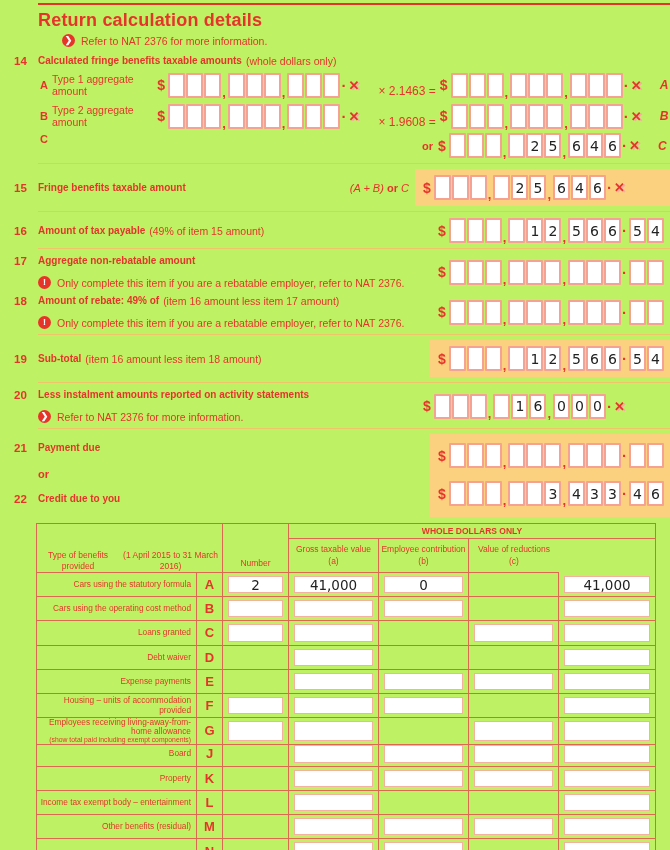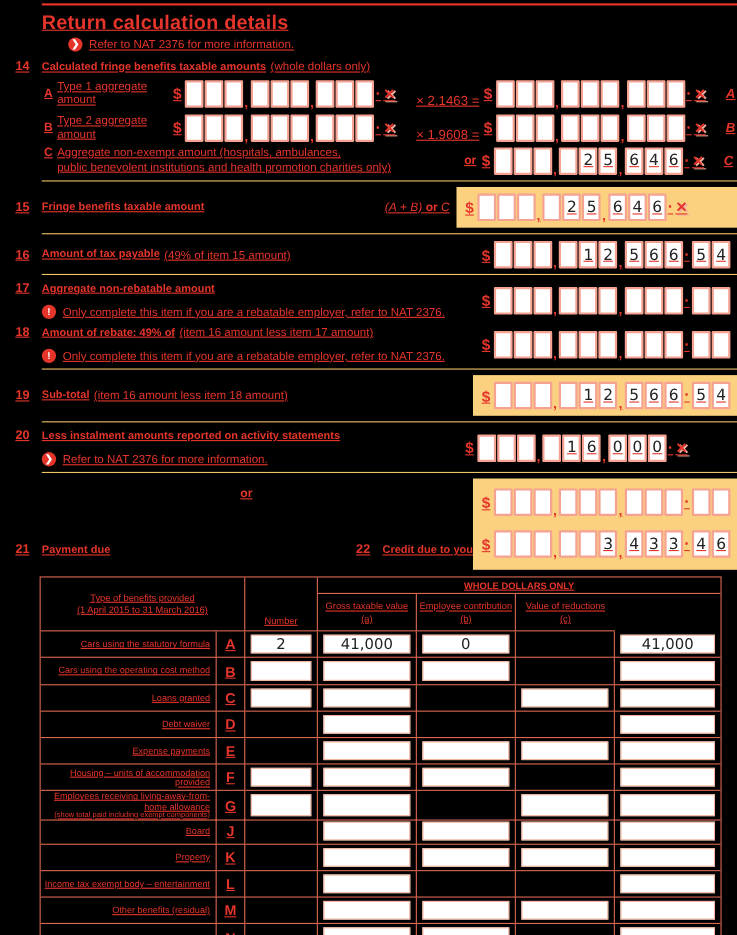--- a/index.html
+++ b/index.html
@@ -1,27 +1,26 @@
 <!DOCTYPE html>
 <html><head>
 <meta charset="utf-8">
 <style>
   html,body{margin:0;padding:0;}
   .page{
-    width:670px;height:850px;background:#000000;position:relative;overflow:hidden;
+    width:670px;height:850px;background:#bef264;position:relative;overflow:hidden;
     font-family:"Liberation Sans",sans-serif;color:#e5352b;box-sizing:border-box;
     padding:0 0 0 14px;
-    text-decoration:underline;
   }
   .top-rule{position:absolute;top:3px;left:38px;right:0;height:2px;background:#e5352b;}
   .page-title{font-size:18px;font-weight:bold;margin:10px 0 3px 24px;letter-spacing:.2px;}
   .note-row{display:flex;align-items:center;gap:6px;margin-left:48px;font-size:10.5px;}
   .circle-icon{width:13px;height:13px;min-width:13px;border-radius:50%;background:#e5352b;color:#fff;
     font-size:9px;font-weight:bold;display:flex;align-items:center;justify-content:center;line-height:1;}
-  .item-head{display:flex;align-items:flex-end;}
+  .item-head{display:flex;align-items:flex-start;}
   .item-num{width:24px;min-width:24px;font-weight:bold;font-size:11.5px;}
   .item-title{font-weight:bold;font-size:10px;}
   .item-suffix{font-size:10.5px;margin-left:4px;}
   .divider{height:1px;background:#f0c469;margin:5px 0 5px 24px;}
 
   
   .amount{display:inline-flex;align-items:center;}
   .cur{font-weight:bold;font-size:14px;margin-right:2px;color:#e5352b;}
   .digit-box{width:13px;height:21px;background:#fff;border:2px solid #f5a292;border-radius:1px;
     margin-left:1px;display:flex;align-items:center;justify-content:center;
@@ -43,29 +42,29 @@
 
   .hl{background:#fbd180;display:flex;align-items:center;padding:6px 6px 6px 8px;}
   .row15{display:flex;align-items:center;margin-top:2px;}
   .formula{font-size:11px;font-style:italic;margin:0 6px 0 auto;white-space:nowrap;}
   .formula .or-b{font-style:normal;font-weight:bold;}
   .amount-row{display:flex;align-items:center;margin-top:6px;padding-right:6px;}
   .left-col{display:flex;flex-direction:column;gap:9px;}
   .note-sub{display:flex;align-items:center;gap:6px;margin-left:24px;font-size:10.5px;}
 
   .block2122{display:flex;margin-top:4px;}
-  .b-left{flex:1;display:flex;justify-content:space-between;padding:8px 0 12px 0;}
+  .b-left{flex:1;display:flex;flex-direction:column;justify-content:space-between;padding:8px 0 12px 0;}
   .hl-block{background:#fbd180;display:flex;flex-direction:column;gap:13px;padding:9px 6px 11px 8px;}
   .or-line{margin-left:24px;font-weight:bold;font-size:11px;}
 
   
   .t23{margin:6px 0 0 22px;width:620px;border:1px solid #dd6852;box-sizing:border-box;}
   .t-header{display:grid;grid-template-columns:186px 66px 90px 90px 90px 96px;}
   .t-header>div{border-right:1px solid #dd6852;border-bottom:1px solid #dd6852;box-sizing:border-box;}
-  .th-type{grid-column:1;grid-row:1/3;display:flex;flex-direction:column;justify-content:center;align-items:center;font-size:8.5px;line-height:1.3;text-align:center;}
+  .th-type{grid-column:1;grid-row:1/3;display:flex;flex-direction:row;justify-content:center;align-items:flex-end;font-size:8.5px;line-height:1.3;text-align:center;}
   .th-number{grid-column:2;grid-row:1/3;display:flex;align-items:flex-end;justify-content:center;font-size:8.5px;padding-bottom:4px;}
   .th-whole{grid-column:3/7;grid-row:1;display:flex;align-items:center;justify-content:center;font-weight:bold;font-size:8.5px;height:15px;border-right:none !important;}
   .th-col{grid-row:2;display:flex;flex-direction:column;justify-content:center;align-items:center;font-size:8.5px;line-height:1.3;text-align:center;height:34px;}
   .th-col:last-child,.t-cell:last-child{border-right:none !important;}
   .t-row{display:grid;grid-template-columns:160px 26px 66px 90px 90px 90px 96px;height:24.2px;}
   .t-row>div{border-right:1px solid #dd6852;border-bottom:1px solid #dd6852;box-sizing:border-box;position:relative;}
   .t-row:last-child>div{border-bottom:none;}
   .t-type{display:flex;flex-direction:column;justify-content:center;align-items:flex-end;text-align:right;
     padding-right:5px;font-size:8.3px;line-height:1.1;border-right:1px solid #dd6852;}
   .t-type .small{font-size:6.8px;}
@@ -167,24 +166,20 @@
         <span class="digit-box"></span>
         <span class="digit-box"></span>
         <span class="dot">·</span>
         <span class="xmark">✕</span>
       </span>
     <span class="end-letter">B</span>
   </div>
 
   <div class="rowC">
     <span class="sub-letter" style="align-self:flex-start;">C</span>
-    <div class="lbl2">
-      <div>Aggregate non-exempt amount (hospitals, ambulances,</div>
-      <div>public benevolent institutions and health promotion charities only)</div>
-    </div>
     <span class="spacer"></span>
     <span class="or-bold">or</span>
     <span class="amount">
         <span class="cur">$</span>
         <span class="digit-box"></span>
         <span class="digit-box"></span>
         <span class="digit-box"></span>
         <span class="comma">,</span>
         <span class="digit-box"></span>
         <span class="digit-box">2</span>

